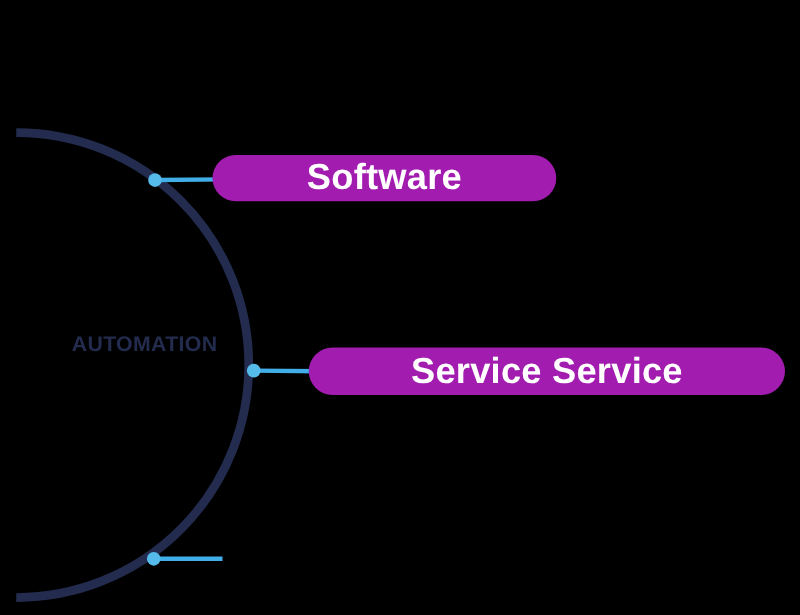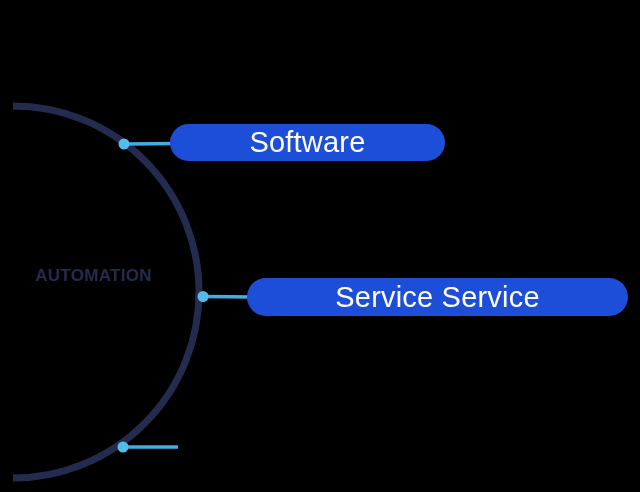--- a/index.html
+++ b/index.html
@@ -17,40 +17,40 @@
   }
   .diagram-svg {
     position: absolute;
     left: 0;
     top: 0;
     width: 640px;
     height: 492px;
   }
   .node-pill {
     position: absolute;
-    background: #1d4ed8;
+    background: #a21caf;
     border-radius: 19px;
     display: flex;
     align-items: center;
     justify-content: center;
     color: #FFFFFF;
-    font-weight: 400;
+    font-weight: 700;
     font-size: 29px;
     letter-spacing: 0.2px;
     white-space: nowrap;
   }
   .pill-software   { left: 170px; top: 124px; width: 275px; height: 37px; }
   .pill-managed    { left: 247px; top: 278px; width: 381px; height: 38px; }
   .pill-consulting { left: 168px; top: 429px; width: 275px; height: 36px; }
   .center-label {
     position: absolute;
     left: 13px;
     top: 266px;
     width: 161px;
-    text-align: center;
+    text-align: right;
     color: #232C4E;
     font-weight: 700;
     font-size: 17px;
     line-height: 19px;
     letter-spacing: 0.3px;
   }
 </style>
 </head>
 <body>
 

